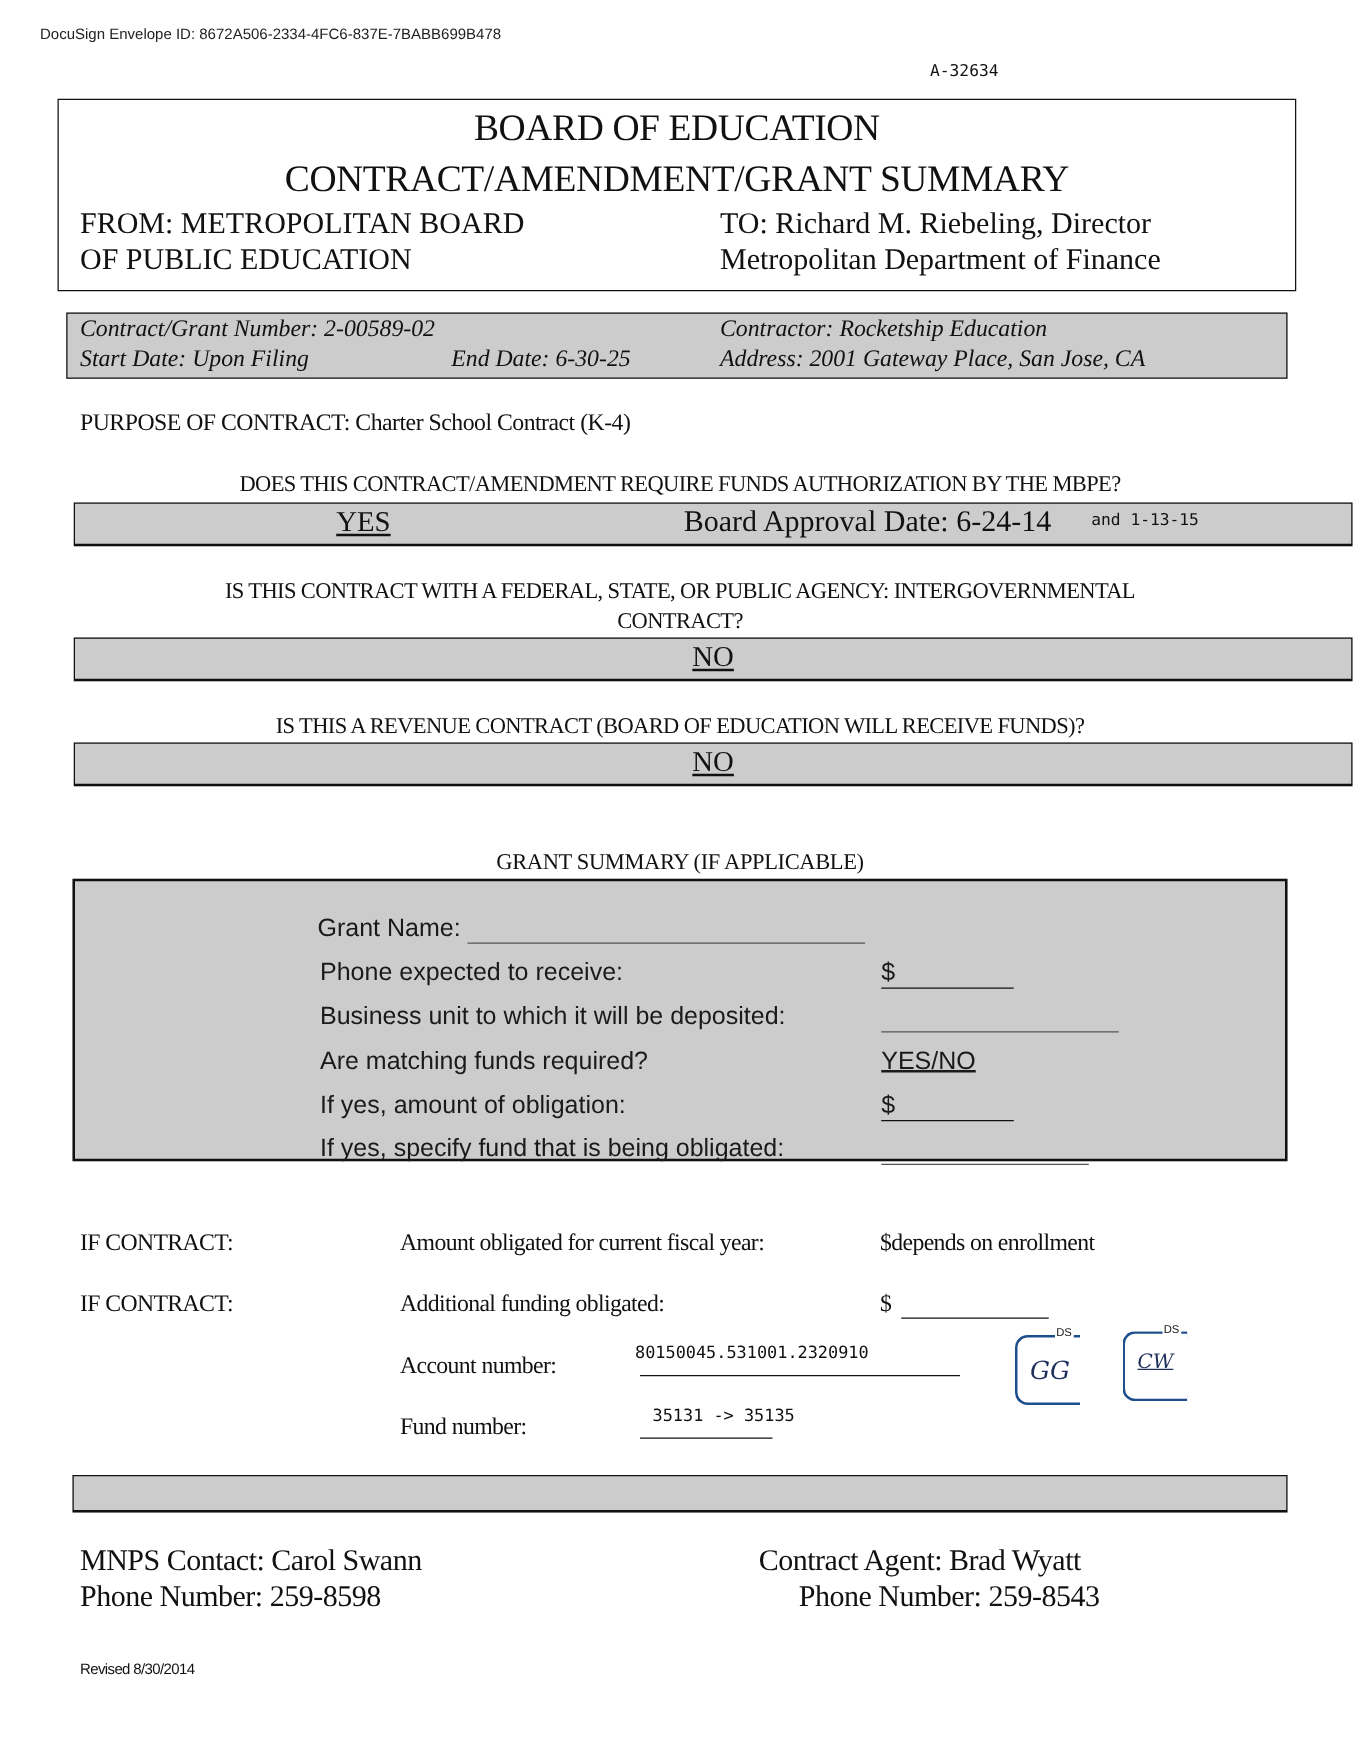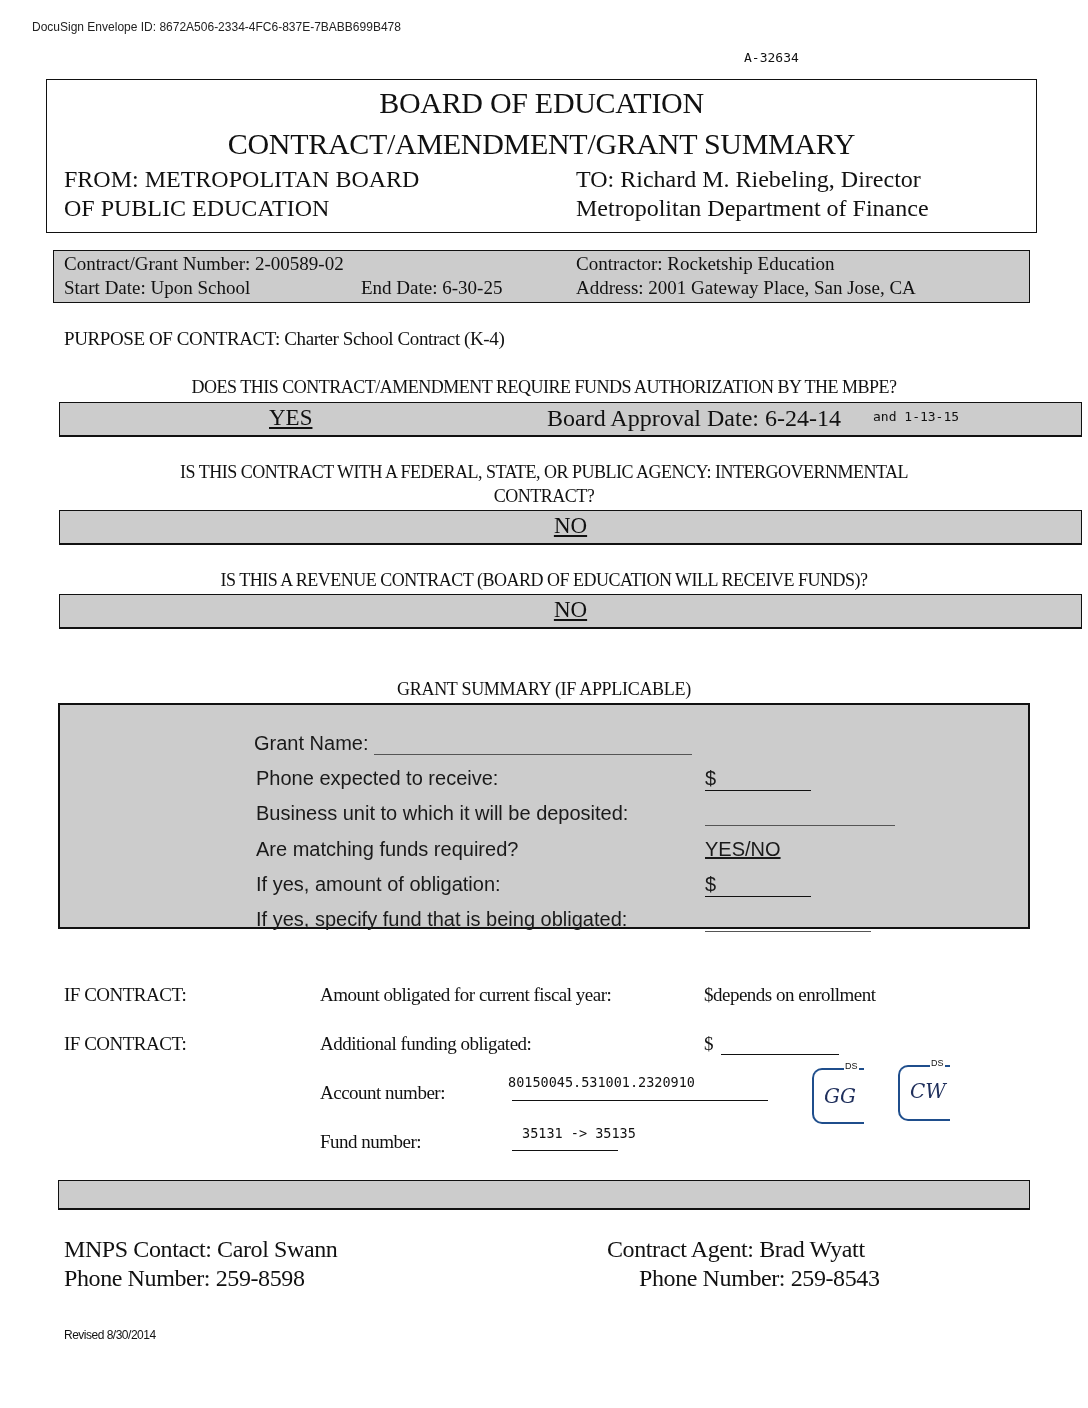--- a/index.html
+++ b/index.html
@@ -28,21 +28,21 @@
       left: 0; width: 100%; top: 47px; text-align: center; font-size: 30px; letter-spacing: -0.3px;
     }
     .from1 { left: 17px; top: 86px; font-size: 24px; }
     .from2 { left: 17px; top: 115px; font-size: 24px; }
     .to1 { left: 529px; top: 86px; font-size: 24px; }
     .to2 { left: 529px; top: 115px; font-size: 24px; }
 
     .grey { background: #cccccc; }
     .info-box {
       left: 53px; top: 250px; width: 977px; height: 53px;
-      border: 1.5px solid #111; box-sizing: border-box;
+      border: 1.5px solid #111; box-sizing: border-box; font-style: italic;
     }
     .info-box .t { font-size: 19px; }
 
     .purpose { left: 64px; top: 328px; font-size: 19px; letter-spacing: -0.4px; }
     .q {
       left: 58px; width: 972px; text-align: center; font-size: 18px; letter-spacing: -0.5px;
     }
     .ans-box {
       left: 59px; width: 1023px; border: 1.5px solid #111; box-sizing: border-box;
       border-bottom-width: 2.5px;
@@ -103,21 +103,21 @@
   <div class="abs title1">BOARD OF EDUCATION</div>
   <div class="abs title2">CONTRACT/AMENDMENT/GRANT SUMMARY</div>
   <div class="abs from1">FROM: METROPOLITAN BOARD</div>
   <div class="abs from2">OF PUBLIC EDUCATION</div>
   <div class="abs to1">TO: Richard M. Riebeling, Director</div>
   <div class="abs to2">Metropolitan Department of Finance</div>
 </div>
 
 <div class="abs info-box grey">
   <div class="abs t" style="left:10px; top:2px;">Contract/Grant Number: 2-00589-02</div>
-  <div class="abs t" style="left:10px; top:26px;">Start Date: Upon School</div>
+  <div class="abs t" style="left:10px; top:26px;">Start Date: Upon Filing</div>
   <div class="abs t" style="left:307px; top:26px;">End Date: 6-30-25</div>
   <div class="abs t" style="left:522px; top:2px;">Contractor: Rocketship Education</div>
   <div class="abs t" style="left:522px; top:26px;">Address: 2001 Gateway Place, San Jose, CA</div>
 </div>
 
 <div class="abs purpose">PURPOSE OF CONTRACT: Charter School Contract (K-4)</div>
 
 <div class="abs q" style="top:377px;">DOES THIS CONTRACT/AMENDMENT REQUIRE FUNDS AUTHORIZATION BY THE MBPE?</div>
 <div class="abs ans-box grey" style="top:402px; height:35px;">
   <span class="ans" style="left:209px; top:2px;">YES</span>
@@ -191,21 +191,21 @@
 <div class="abs c-label" style="left:320px; top:1131px;">Fund number:</div>
 <div class="abs mono" style="left:522px; top:1125px;">35131 -&gt; 35135</div>
 <div class="abs" style="left:512px; top:1150px; width:106px; border-top:1.5px solid #111;"></div>
 
 <div class="abs ds-box" style="left:812px; top:1068px;">
   <span class="ds-tag">DS</span>
   <span class="ds-sig">GG</span>
 </div>
 <div class="abs ds-box" style="left:898px; top:1065px;">
   <span class="ds-tag">DS</span>
-  <span class="ds-sig" style="font-size:20px; top:12px;">CW</span>
+  <span class="ds-sig" style="font-size:16px; top:12px;text-decoration:underline;">CW</span>
 </div>
 
 <div class="abs empty-box grey"></div>
 
 <div class="abs contact" style="left:64px; top:1236px;">MNPS Contact: Carol Swann</div>
 <div class="abs contact" style="left:64px; top:1265px;">Phone Number: 259-8598</div>
 <div class="abs contact" style="left:607px; top:1236px;">Contract Agent: Brad Wyatt</div>
 <div class="abs contact" style="left:639px; top:1265px;text-align:right;">Phone Number: 259-8543</div>
 
 <div class="abs revised">Revised 8/30/2014</div>

